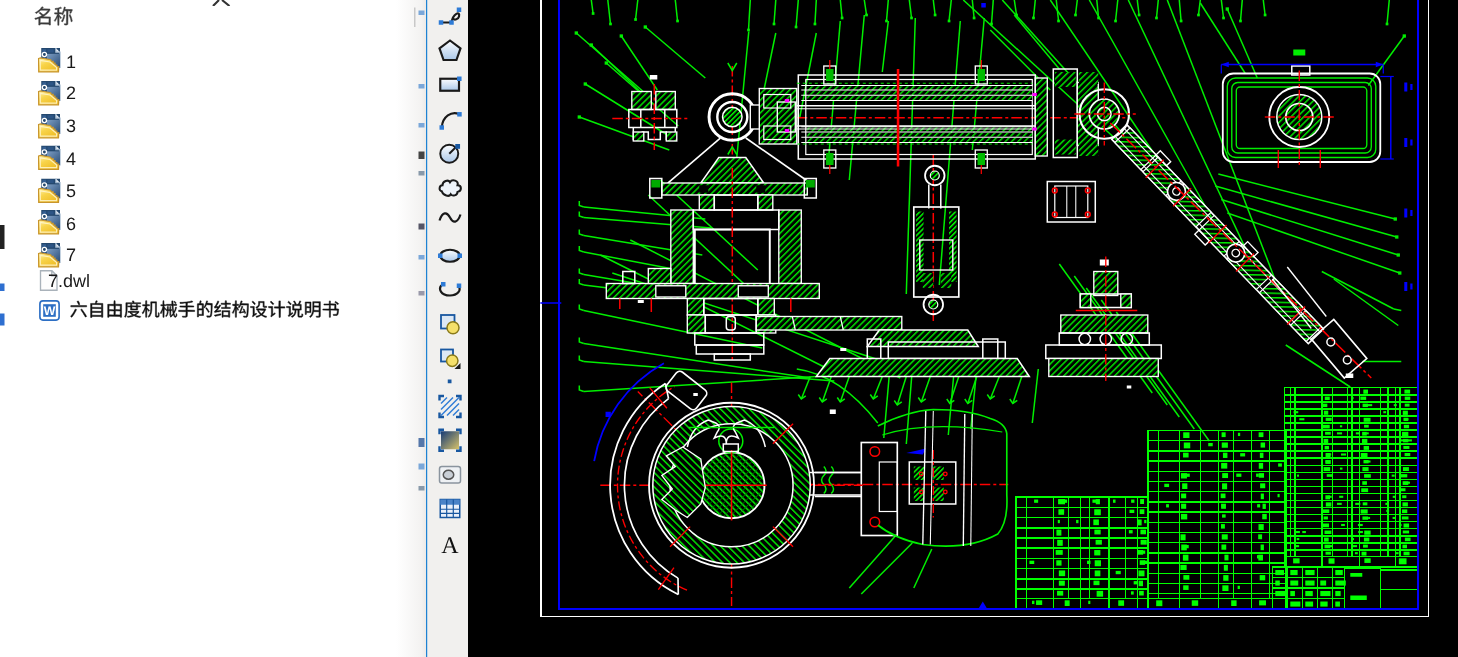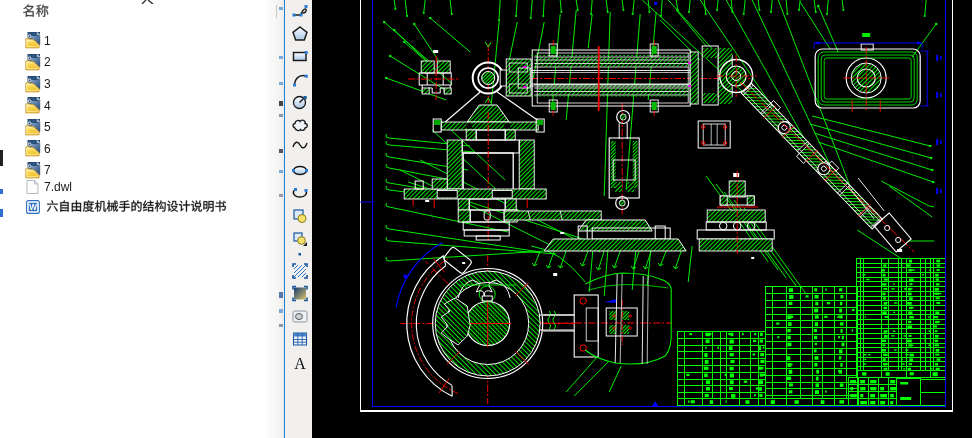--- a/index.html
+++ b/index.html
@@ -178,21 +178,21 @@
             <stop offset="1" stop-color="#eebc25"></stop>
           </linearGradient>
 <path d="M0.7 7 L2 6.6 L8.8 7.8 L9.3 8.8 L10.5 8.9 L10.5 10 L11.7 10.1 L11.7 11.2 L12.9 11.3 L12.9 12.3 L14.2 12.4 L14 15.9 L0.8 15.9 Z" fill="url(#fy)" stroke="#c8952d" stroke-width="0.8" stroke-linejoin="miter"></path>
 <path d="M1.8 8.2 L8.4 9.3 L12.8 13 L12.7 14.7 L1.9 14.7 Z" fill="none" stroke="#fff6cf" stroke-width="0.8" opacity="0.85"></path>
 </svg></div>
 <div class="t" style="left:44px;top:163.0px">7</div>
 <div style="position:absolute;left:26px;top:180px"><svg width="13" height="14" viewBox="0 0 13 14">
 <path d="M1 0.5 H8.5 L12 4 V13.5 H1 Z" fill="#fdfdfd" stroke="#a9b2ba" stroke-width="0.9"></path>
 <path d="M8.5 0.5 L8.5 4 L12 4 Z" fill="#e8ecef" stroke="#a9b2ba" stroke-width="0.8"></path>
 </svg></div>
-<div class="t" style="left:44px;top:180px">7.dwl</div>
+<div class="t" style="left:32px;top:180px">7.dwl</div>
 <div style="position:absolute;left:26px;top:200px"><svg width="14" height="14" viewBox="0 0 14 14">
 <rect x="0.6" y="0.6" width="12.8" height="12.8" rx="2" fill="#fff" stroke="#2d6fc4" stroke-width="1.1"></rect>
 <rect x="2.8" y="2.8" width="8.4" height="8.4" fill="#2d6fc4"></rect>
 <text x="7" y="9.8" font-family="Liberation Sans" font-size="8.2" font-weight="bold" fill="#fff" text-anchor="middle">W</text>
 </svg></div>
 <div style="position:absolute;left:0;top:200px;width:260px;height:16px">
         <svg width="181.0" height="12.4" viewBox="0 0 188.50 12.88" style="position:absolute;left:46px;top:0px">
           <path d="M105.50 10.38 105.38 9.62 105.12 9.62 100.88 10.50 101.38 11.25 101.75 11.25 104.62 10.62Z M41.00 7.88 41.00 8.50 42.38 8.62 42.25 8.88 43.38 10.00 43.88 10.25 44.12 10.50 43.75 10.75 41.25 11.25 40.38 11.25 40.75 12.00 41.12 12.00 42.62 11.75 44.12 11.38 45.00 11.00 45.25 11.00 45.62 11.12 46.00 11.38 47.88 11.88 49.38 12.12 49.88 11.38 48.00 11.12 46.62 10.75 46.25 10.50 46.50 10.25 46.88 10.12 47.50 9.62 48.12 9.00 48.62 8.25 48.62 8.00 48.38 7.88Z M43.00 8.62 47.38 8.62 46.62 9.38 45.38 10.12 45.00 10.12 44.50 9.88 43.62 9.25Z M106.25 7.38 106.25 12.00 107.00 12.00 107.12 11.50 110.75 11.62 110.88 12.00 111.62 12.00 111.62 7.38Z M107.12 8.12 110.75 8.25 110.62 10.75 107.00 10.62Z M5.25 6.62 4.62 6.38 4.25 6.38 3.50 8.00 3.25 8.25 3.12 8.62 2.88 8.88 2.75 9.25 1.12 11.38 1.88 12.00 2.38 11.50 3.75 9.50 4.00 8.88 4.25 8.62 4.38 8.25 4.62 8.00Z M8.25 6.50 8.25 7.00 8.62 7.38 8.88 7.75 9.00 8.12 9.25 8.38 10.00 9.50 10.12 9.88 10.62 10.50 10.88 11.12 11.12 11.38 11.25 11.75 11.62 11.75 12.25 11.38 12.00 10.88 11.75 10.62 11.62 10.25 9.00 6.38 8.62 6.38Z M130.25 6.12 130.25 6.88 130.62 6.88 130.88 7.12 131.38 8.25 132.00 9.12 132.88 10.00 132.62 10.12 132.38 10.38 131.62 10.75 131.38 10.75 131.00 11.00 130.62 11.12 130.38 11.12 129.75 11.38 130.00 11.62 130.12 12.00 130.50 12.00 131.62 11.62 132.88 11.00 133.12 10.75 133.38 10.62 133.62 10.62 133.88 10.75 134.12 11.00 135.62 11.75 136.38 12.00 136.62 12.00 136.88 12.12 137.12 11.62 137.38 11.38 135.75 10.88 134.75 10.38 134.50 10.12 134.25 10.00 135.12 9.12 135.62 8.50 135.75 8.12 136.00 7.88 136.38 7.12 136.38 6.88 136.62 6.50 136.62 6.25 136.38 6.12Z M131.75 6.88 135.38 7.25 135.25 7.62 134.62 8.50 133.50 9.50 132.50 8.50 131.88 7.62 131.75 7.25Z M95.12 5.62 95.00 6.00 95.38 6.38 96.38 7.88 96.62 8.50 97.00 8.50 97.50 8.25 96.75 7.12 96.50 6.62 95.88 5.75 95.50 5.38Z M151.00 4.50 151.00 5.25 152.88 5.38 152.88 9.88 152.62 10.38 152.12 10.75 152.50 11.38 152.75 11.50 153.38 10.88 155.00 9.75 155.38 9.38 155.38 9.12 155.12 8.62 153.88 9.50 153.75 4.50Z M138.50 4.50 138.62 5.38 140.50 5.50 140.50 10.38 140.25 10.75 140.12 11.25 140.38 11.75 141.62 10.75 142.62 10.12 143.00 9.75 143.25 9.62 143.00 9.12 143.00 8.88 141.50 9.88 141.38 4.50Z M126.00 4.50 126.00 5.25 127.75 5.38 127.75 10.25 127.38 11.25 127.62 11.75 128.50 11.00 129.12 10.62 130.12 9.88 130.25 9.50 129.88 9.00 129.50 9.38 128.75 9.88 128.62 4.50Z M70.62 4.50 70.00 4.50 69.88 6.62 69.00 6.50 69.00 4.50 68.25 4.50 68.12 6.62 67.50 6.62 67.62 7.38 68.25 7.50 68.25 8.38 67.88 9.88 67.62 10.38 67.00 11.12 67.25 11.38 67.62 11.50 68.12 10.88 68.50 10.12 68.88 8.75 68.88 7.62 69.12 7.38 70.00 7.50 70.00 10.75 70.62 10.75 70.75 7.38 71.38 7.25 71.38 6.62 70.62 6.50Z M119.88 4.38 119.88 4.62 119.50 5.88 119.25 6.25 119.25 6.50 119.00 6.88 119.00 7.12 118.50 8.12 118.12 8.50 118.12 8.75 118.62 9.12 119.00 9.12 119.62 8.88 120.88 8.62 121.38 8.62 121.62 8.50 121.88 8.75 122.00 9.12 122.00 9.38 122.62 9.12 122.62 8.75 122.50 8.38 122.25 8.00 122.25 7.75 122.00 7.38 122.00 7.12 121.50 6.12 120.88 6.38 121.50 7.75 121.12 8.00 119.75 8.25 119.25 8.12 119.62 7.50 119.62 7.25 120.00 6.62 120.00 6.38 120.25 6.00 120.25 5.75 120.50 5.38 120.75 4.62 120.12 4.38Z M1.25 3.88 1.25 4.75 12.25 4.75 12.25 3.88Z M40.75 4.12 40.75 4.75 42.75 4.88 42.75 6.88 47.62 6.88 47.75 4.75 49.62 4.75 49.62 4.12 47.62 4.00 47.50 3.00 46.75 3.00 46.62 4.12 43.62 4.00 43.50 3.00 42.75 3.12 42.62 4.12Z M43.75 4.75 46.75 4.88 46.62 6.25 43.62 6.12Z M168.00 1.38 164.00 1.38 164.00 10.00 164.75 10.00 164.88 8.75 168.00 8.75Z M164.88 5.38 167.25 5.50 167.12 8.00 164.75 7.88Z M164.88 2.12 167.25 2.25 167.12 4.62 164.75 4.50Z M56.75 1.25 56.75 6.12 56.50 8.25 56.12 9.50 55.62 10.50 54.88 11.50 55.50 12.00 56.00 11.50 56.25 11.12 56.75 10.12 56.75 9.88 57.00 9.50 57.25 8.62 57.50 7.00 57.62 2.00 60.00 2.12 60.00 11.38 60.50 11.88 62.00 11.88 62.50 11.38 62.62 10.62 62.62 9.12 62.00 8.75 62.00 10.62 61.88 10.88 61.62 11.12 60.88 11.00 60.75 10.62 60.75 1.25Z M169.25 1.12 169.25 6.88 169.12 7.88 168.50 9.75 168.00 10.50 167.00 11.62 167.62 12.12 168.62 11.12 169.25 10.12 169.25 9.88 169.50 9.50 169.75 8.38 169.88 8.12 173.62 8.12 173.50 11.25 171.62 11.25 171.62 11.50 171.88 12.00 173.75 12.00 174.25 11.75 174.50 11.25 174.50 1.12Z M170.12 4.88 173.62 5.00 173.50 7.25 170.00 7.12Z M170.12 1.88 173.62 2.00 173.50 4.12 170.00 4.00Z M184.88 1.00 184.50 1.50 184.75 1.75 185.75 2.38 186.75 3.25 186.88 3.00 187.25 2.62 186.75 2.12 185.12 1.00Z M129.75 5.00 130.25 5.75 130.75 5.50 131.25 5.12 131.75 4.62 132.12 4.00 132.38 3.25 132.50 1.75 134.75 1.88 134.75 4.62 135.25 5.12 137.25 5.12 137.25 4.38 135.50 4.25 135.50 1.00 131.62 1.00 131.62 2.88 131.50 3.38 131.25 3.88 130.38 4.75Z M151.88 1.38 153.75 3.38 154.38 2.75 153.62 1.88 152.50 0.88Z M73.00 1.00 72.88 1.25 73.12 1.62 73.62 2.12 73.75 2.50 74.00 2.50 74.38 2.25 74.25 1.88 73.88 1.38 73.38 0.88Z M140.25 0.75 139.75 1.38 141.62 3.25 142.12 2.75 142.12 2.50 140.75 1.12Z M127.62 0.75 127.25 1.12 127.00 1.25 128.88 3.25 129.12 3.00 129.38 2.50Z M177.00 2.75 177.00 3.50 180.50 3.50 180.75 3.75 180.62 6.25 176.25 6.25 176.25 7.00 180.75 7.12 180.75 12.00 181.50 12.00 181.62 7.00 186.25 7.12 186.25 8.00 186.12 8.88 186.00 9.38 185.75 9.88 183.38 10.00 183.62 10.75 186.00 10.75 186.25 10.62 186.50 10.38 186.75 9.88 187.00 8.88 187.25 6.25 185.38 6.12 185.38 2.75 181.50 2.62 181.50 0.62 180.75 0.62 180.62 2.75Z M181.50 3.75 181.75 3.50 184.50 3.62 184.38 6.25 181.75 6.25 181.50 6.00Z M156.38 0.62 156.25 0.75 155.88 0.88 156.88 2.75 156.75 3.12 155.25 3.12 155.25 7.00 156.88 7.12 156.88 7.62 156.75 8.38 156.50 9.25 156.12 10.00 155.12 11.00 154.25 11.38 154.75 12.00 155.00 12.00 155.88 11.50 156.62 10.75 157.25 9.62 157.50 8.88 157.62 8.25 157.62 7.50 157.88 7.00 158.88 7.12 158.88 10.62 159.00 11.50 159.25 11.75 159.50 11.88 161.62 11.88 161.88 11.75 162.12 11.50 162.38 10.50 162.38 9.88 161.62 9.62 161.62 10.62 161.50 10.88 161.25 11.12 160.00 11.12 159.75 10.88 159.88 7.00 161.25 7.00 161.25 3.12 160.00 3.00 160.62 1.88 160.62 1.62 160.88 1.12 160.88 0.75 160.12 0.62 160.00 0.88 160.00 1.12 159.75 1.50 159.75 1.75 159.12 3.00 157.00 3.00 157.62 2.75 157.62 2.38 157.25 1.62 157.00 1.38 156.88 1.00 156.62 0.62Z M156.25 3.88 160.50 4.00 160.38 6.25 156.12 6.12Z M146.75 0.62 145.75 0.62 145.62 4.75 142.62 4.75 142.62 5.62 145.75 5.75 145.88 12.12 146.75 12.00 146.88 5.62 149.88 5.62 149.88 4.75 146.75 4.62Z M119.38 0.62 119.25 1.38 119.00 2.12 118.75 2.50 118.75 2.75 118.00 4.25 117.75 4.50 117.50 5.00 118.00 5.38 118.38 5.25 118.50 4.88 118.75 4.62 119.25 3.50 123.75 3.50 123.75 5.50 123.50 9.38 123.25 10.62 123.12 10.88 122.75 11.25 121.12 11.12 121.12 11.50 121.38 12.00 123.25 12.00 123.50 11.88 123.88 11.50 124.00 11.25 124.25 10.12 124.50 7.12 124.62 2.62 119.75 2.50 119.75 2.25 120.12 1.38 120.25 0.75 120.00 0.62Z M103.25 0.62 103.00 1.12 103.00 1.38 101.88 3.62 101.38 4.38 100.88 4.75 101.12 5.38 101.12 5.62 101.38 5.62 102.25 5.38 103.12 5.62 102.75 6.00 102.38 6.62 101.00 7.88 101.00 8.12 101.25 8.75 101.88 8.50 103.12 8.25 103.62 8.25 104.38 8.12 105.38 7.88 105.38 7.12 104.38 7.25 103.50 7.50 102.75 7.38 102.88 7.12 103.50 6.50 104.88 4.62 105.00 4.25 105.25 4.00 105.38 3.62 105.12 3.50 104.50 3.38 104.38 3.75 103.62 4.62 102.25 4.38 102.50 4.12 102.62 3.75 102.88 3.50 103.00 3.12 103.25 2.88 104.00 1.38 104.12 1.00Z M85.50 0.62 85.12 0.62 83.88 1.00 81.38 1.38 78.62 1.62 77.00 1.62 77.12 2.38 78.62 2.38 80.38 2.12 81.25 2.25 81.12 4.12 77.00 4.12 77.00 4.88 81.25 5.00 81.12 7.12 76.12 7.12 76.12 8.00 81.25 8.12 81.12 11.12 80.88 11.25 78.62 11.25 78.88 11.88 81.12 12.00 81.75 11.75 82.00 11.50 82.12 11.25 82.25 8.00 87.25 8.00 87.25 7.12 82.12 7.00 82.25 4.88 86.62 4.88 86.62 4.12 82.12 4.00 82.25 2.00 82.75 1.88 83.50 1.88 85.38 1.50 86.00 1.25Z M71.38 0.62 71.38 3.00 67.62 3.00 67.62 3.75 71.50 3.88 71.62 4.25 71.62 5.62 71.88 7.62 72.12 8.50 72.12 9.00 72.25 9.25 71.62 10.12 70.12 11.50 70.38 11.75 71.00 11.75 72.38 10.25 72.62 10.50 72.62 10.75 73.12 11.62 73.38 11.88 73.62 12.00 74.12 12.00 74.75 11.25 74.88 10.75 74.88 9.75 74.38 9.38 74.38 10.12 74.25 10.88 74.12 11.12 73.88 11.25 73.50 10.88 73.38 10.62 73.00 9.50 73.00 9.25 73.12 9.00 73.38 8.75 73.62 8.25 73.62 8.00 74.00 7.38 74.62 5.38 74.50 4.88 74.00 4.88 73.88 5.12 73.88 5.50 73.50 6.75 73.25 7.12 73.25 7.38 72.88 8.00 72.62 7.50 72.38 5.50 72.38 3.75 74.75 3.75 74.75 3.00 72.25 2.88 72.25 0.62Z M5.62 0.88 5.62 1.12 6.25 2.25 6.25 2.50 6.62 3.12 7.00 3.38 7.25 3.25 7.50 2.88 7.25 2.38 7.25 2.12 6.50 0.62 5.88 0.88Z M115.50 0.50 115.38 3.00 113.62 3.00 113.62 3.75 115.25 4.12 115.25 4.50 114.62 6.38 113.75 8.12 113.50 8.38 113.38 8.62 113.88 9.38 114.12 8.88 114.38 8.62 114.50 8.38 114.50 8.12 114.75 7.75 114.75 7.50 115.00 7.12 115.00 6.88 115.38 6.00 115.50 12.00 116.25 12.00 116.38 5.62 116.75 6.38 117.00 6.62 117.25 7.25 117.62 7.00 117.62 6.50 117.50 6.12 116.25 4.38 116.38 3.75 117.75 3.75 117.75 3.00 116.25 2.88 116.25 0.50Z M105.62 2.25 105.62 3.00 108.50 3.12 108.38 5.12 105.88 5.12 105.88 5.88 112.00 5.88 112.00 5.12 109.38 5.00 109.50 3.00 112.12 3.00 112.12 2.25 109.38 2.12 109.25 0.50 108.50 0.50 108.38 2.25Z M95.38 0.62 95.38 1.00 95.12 1.88 94.88 2.25 94.88 2.50 94.75 2.88 94.50 3.25 94.50 3.50 94.12 4.25 93.62 4.88 93.75 5.25 94.25 5.50 94.50 5.25 95.25 3.75 95.25 3.50 95.50 3.25 98.62 3.38 98.62 6.50 98.50 8.38 98.38 9.50 98.12 10.50 98.00 10.75 97.62 11.12 95.62 11.00 95.62 11.25 95.88 11.88 97.88 11.88 98.25 11.75 98.75 11.25 99.00 10.62 99.25 8.88 99.50 4.25 99.50 2.50 95.88 2.12 95.88 1.88 96.25 0.88 96.25 0.62Z M91.75 0.62 91.00 0.50 90.88 0.75 90.88 1.25 90.62 2.25 90.50 2.50 89.12 2.62 89.12 11.75 89.88 11.75 90.00 10.75 93.38 10.75 93.38 2.62 91.38 2.25 91.50 2.00 91.50 1.75 91.75 1.25Z M90.00 6.88 92.50 7.00 92.38 10.00 89.88 9.88Z M90.00 3.38 92.50 3.50 92.38 6.12 89.88 6.00Z M65.25 0.50 65.12 3.25 63.75 3.25 63.75 4.00 65.25 4.12 64.88 5.62 64.50 6.75 64.25 7.12 64.25 7.38 63.38 8.88 63.88 9.62 64.50 8.50 64.62 8.12 64.62 7.88 64.88 7.50 64.88 7.25 65.12 6.75 65.25 12.00 66.00 12.00 66.12 5.75 66.75 7.00 66.88 6.75 67.25 6.38 67.00 5.88 66.75 5.62 66.00 4.50 66.12 4.00 67.12 4.00 67.12 3.25 66.00 3.12 65.88 0.50Z M53.25 0.50 53.12 3.25 51.12 3.25 51.12 4.00 53.00 4.12 53.00 4.50 52.62 5.62 52.38 6.00 52.38 6.25 51.50 8.00 50.88 8.75 50.88 9.00 51.25 9.62 51.50 9.38 52.00 8.62 52.38 7.88 52.38 7.62 52.75 7.00 52.75 6.75 53.12 6.12 53.25 12.00 54.00 12.00 54.12 6.38 54.62 6.88 55.38 8.00 55.88 7.50 55.88 7.25 55.25 6.50 54.00 5.25 54.12 4.00 55.88 4.00 55.88 3.25 54.00 3.12 54.00 0.50Z M49.75 1.88 45.50 1.88 45.25 1.62 45.12 1.38 45.12 1.12 44.88 0.62 44.12 0.62 43.88 0.75 44.25 1.38 44.25 1.88 39.50 1.88 39.50 7.88 39.25 9.50 38.88 10.88 38.62 11.38 38.62 11.75 39.25 12.00 39.62 11.25 39.88 10.50 40.12 9.38 40.38 7.38 40.50 2.62 49.75 2.62Z M26.88 3.00 26.88 12.00 27.75 12.00 27.88 11.25 35.62 11.38 35.62 12.00 36.50 12.00 36.50 3.00 32.12 2.88 32.00 0.50 31.25 0.50 31.12 3.00Z M32.25 7.50 35.62 7.62 35.50 10.38 32.12 10.25Z M27.88 7.50 31.25 7.62 31.12 10.38 27.75 10.25Z M32.25 3.88 35.62 4.00 35.50 6.75 32.12 6.62Z M27.88 3.88 31.25 4.00 31.25 6.50 31.00 6.75 27.75 6.62Z M15.00 2.38 15.00 12.12 15.88 12.12 16.00 11.38 22.62 11.50 22.62 12.00 23.50 12.00 23.50 2.38 19.12 2.25 19.12 2.00 19.25 1.62 19.50 1.25 19.62 0.88 19.62 0.62 18.75 0.50 18.38 1.50 18.38 1.88 18.25 2.12 18.00 2.38Z M16.00 8.62 22.62 8.75 22.50 10.62 15.88 10.50Z M16.00 5.88 22.62 6.00 22.50 7.88 15.88 7.75Z M16.00 3.12 22.62 3.25 22.50 5.12 15.88 5.00Z" fill="#111" stroke="#111" stroke-width="0.35" fill-rule="evenodd"></path>
         </svg>
       </div>

